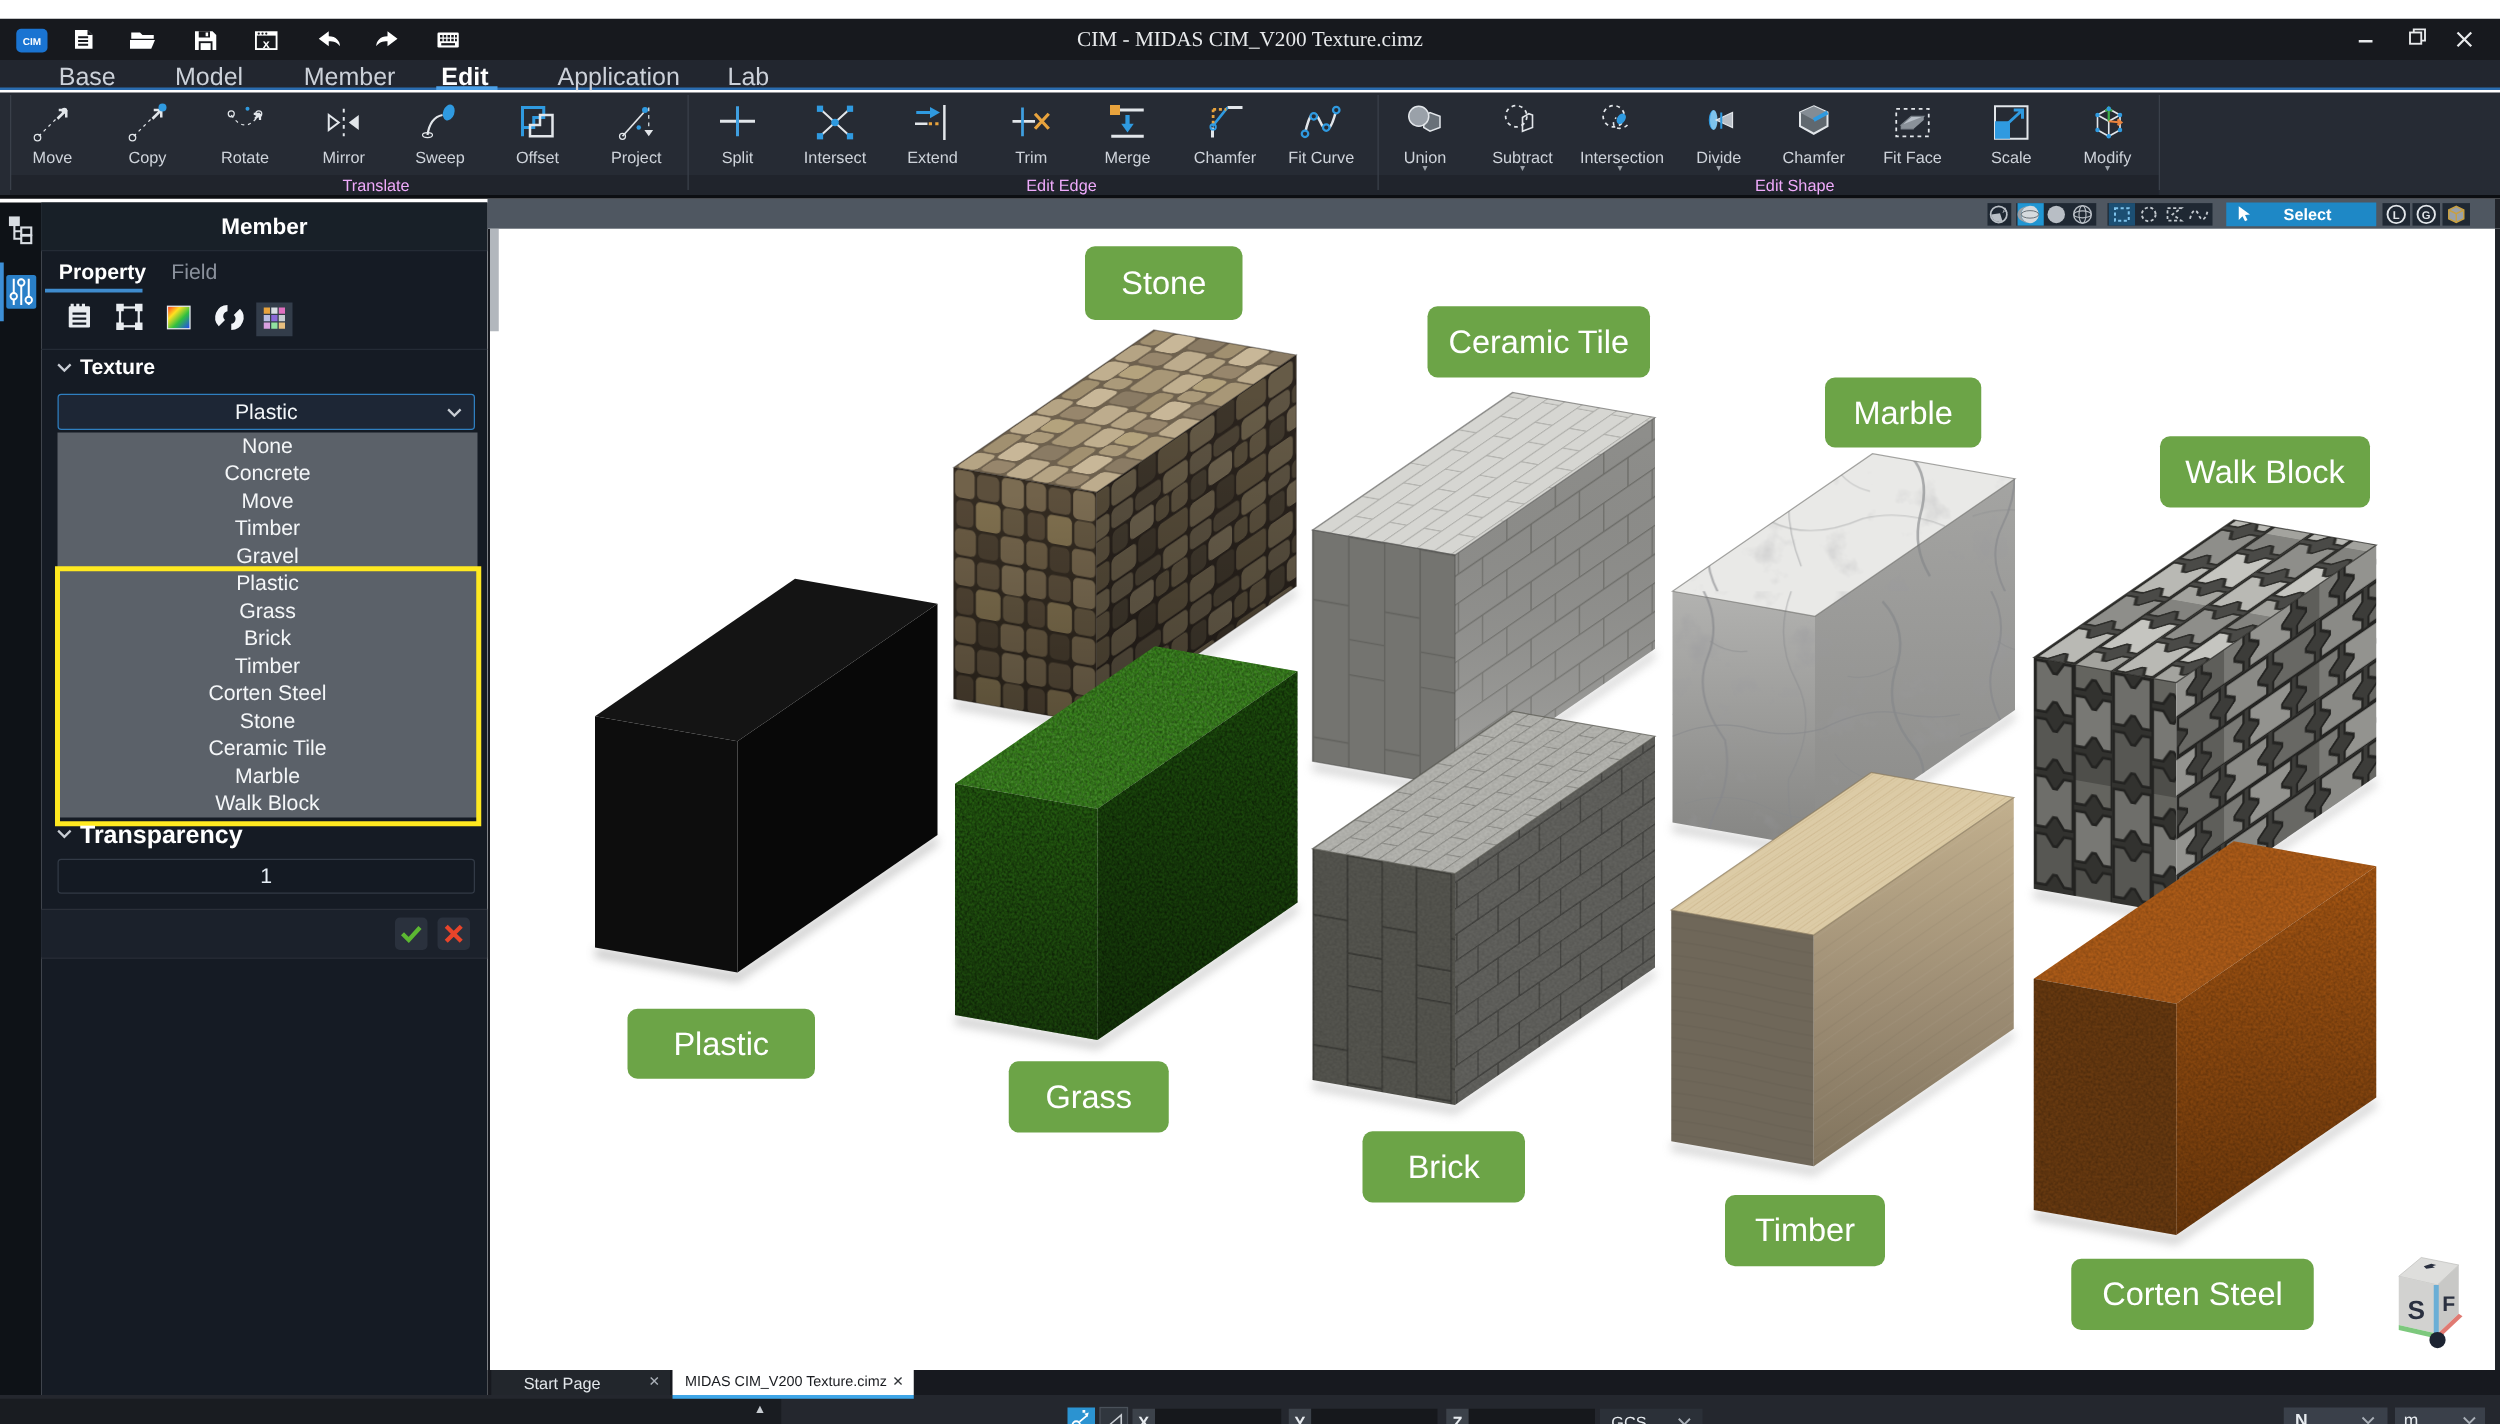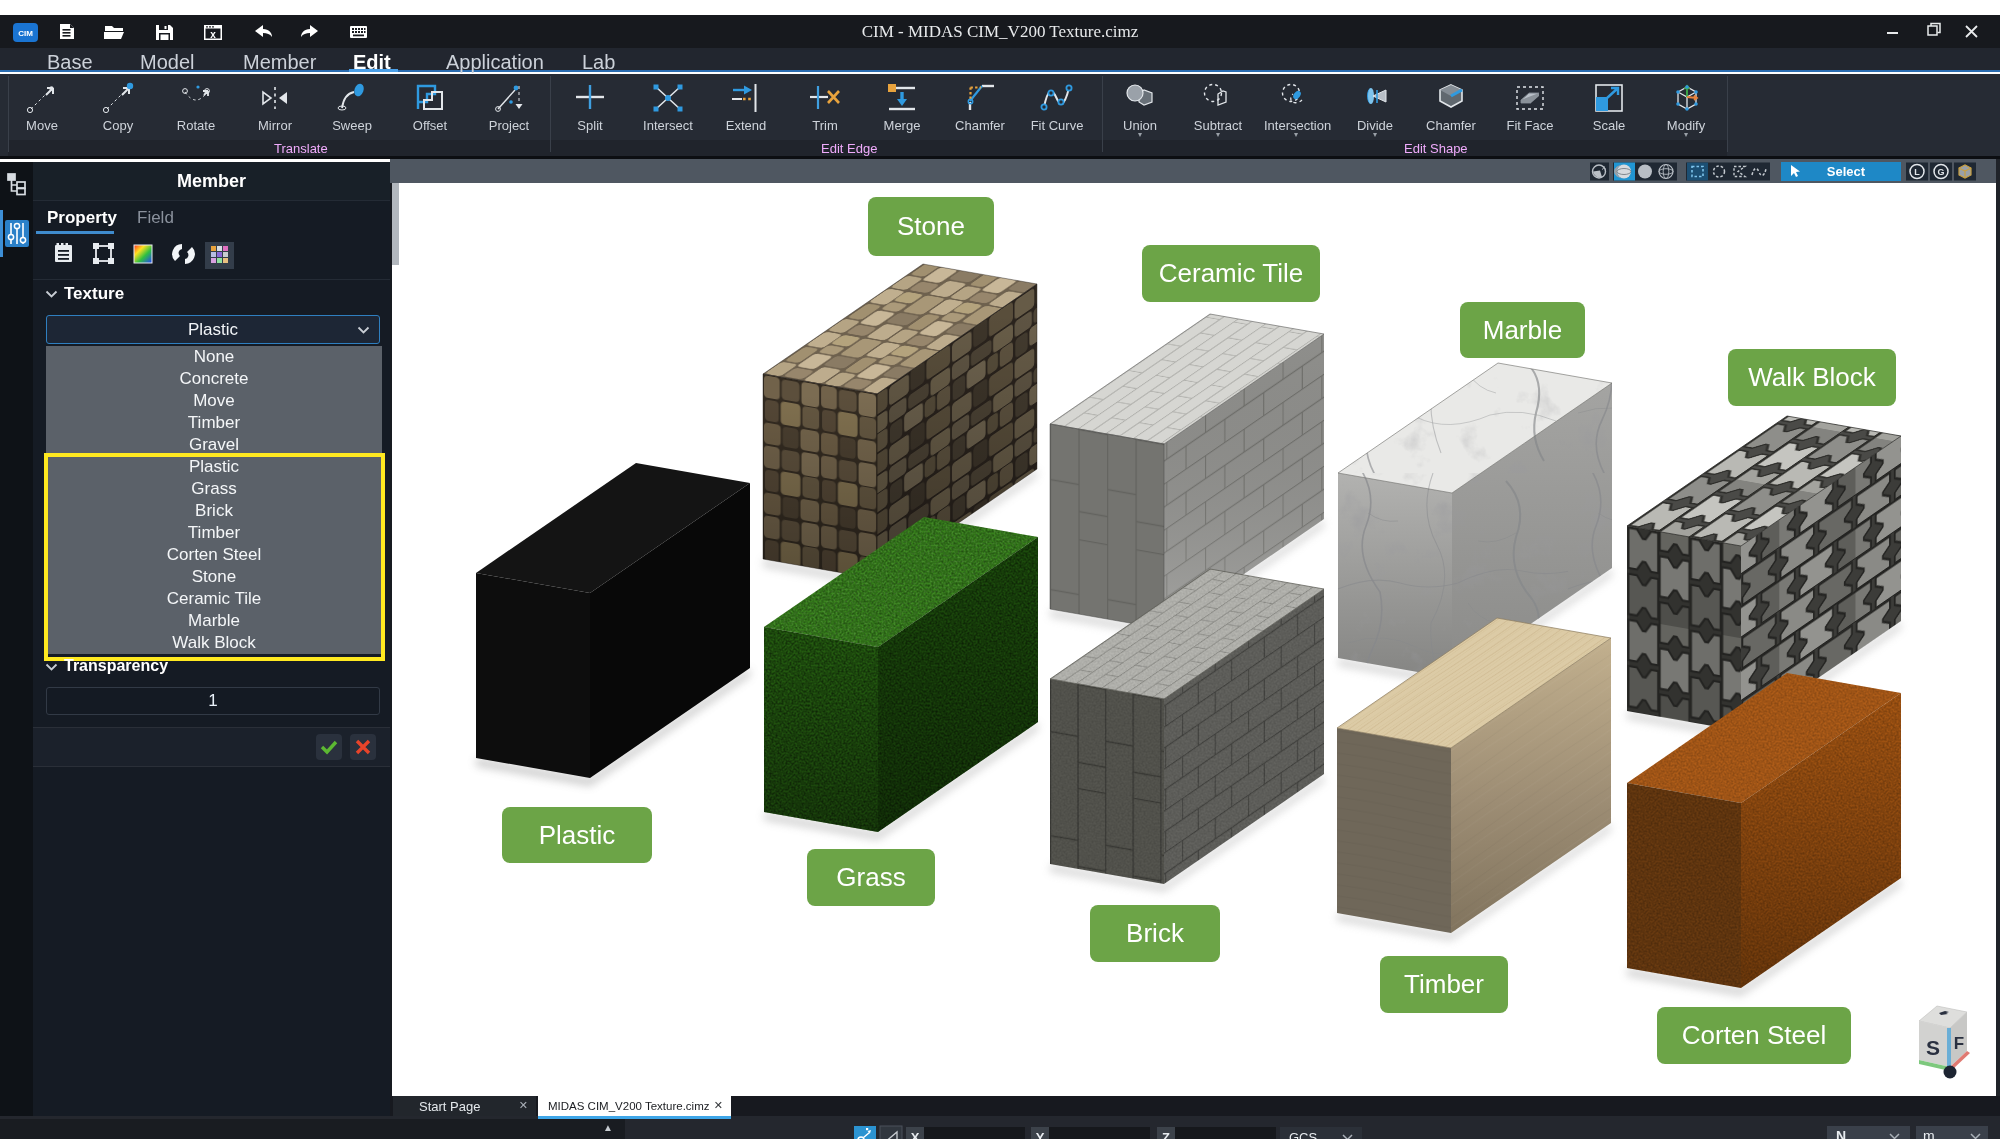--- a/index.html
+++ b/index.html
@@ -447,21 +447,21 @@
         <div>Ceramic Tile</div>
         <div>Marble</div>
         <div>Walk Block</div>
     </div>
 
     <div style="position:absolute;left:11px;top:291px;width:341px;height:208px;border:4.5px solid #ffe920"></div>
 
     <svg style="position:absolute;left:12px;top:501px" width="13" height="9">
         <path d="M1.5 1.5 l5 5 l5 -5" stroke="#c8cdd4" stroke-width="1.8" fill="none"></path>
       </svg>
-    <div style="position:absolute;left:31px;top:495px;font-size:16px;font-weight:bold;color:#ffffff">Transparency</div>
+    <div style="position:absolute;left:31px;top:495px;font-size:20px;font-weight:bold;color:#ffffff">Transparency</div>
     <div style="position:absolute;left:13px;top:525px;width:334px;height:28px;background:#141a23;border:1px solid #323a46;border-radius:3px;text-align:center;font-size:17px;color:#e8f0f8;padding-top:3px">1</div>
     <div style="position:absolute;left:0;top:565px;width:357px;height:1px;background:#2a2f38"></div>
 
     <div style="position:absolute;left:0;top:566px;width:357px;height:38px;background:#1b212b"></div>
     <div style="position:absolute;left:283px;top:572px;width:26px;height:26px;background:#2a313d;border-radius:4px">
       <svg width="26" height="26">
           <path d="M6 13 l5 5 l9 -10" stroke="#5cb832" stroke-width="3.4" fill="none"></path>
         </svg>
     </div>
     <div style="position:absolute;left:317px;top:572px;width:26px;height:26px;background:#2a313d;border-radius:4px">

